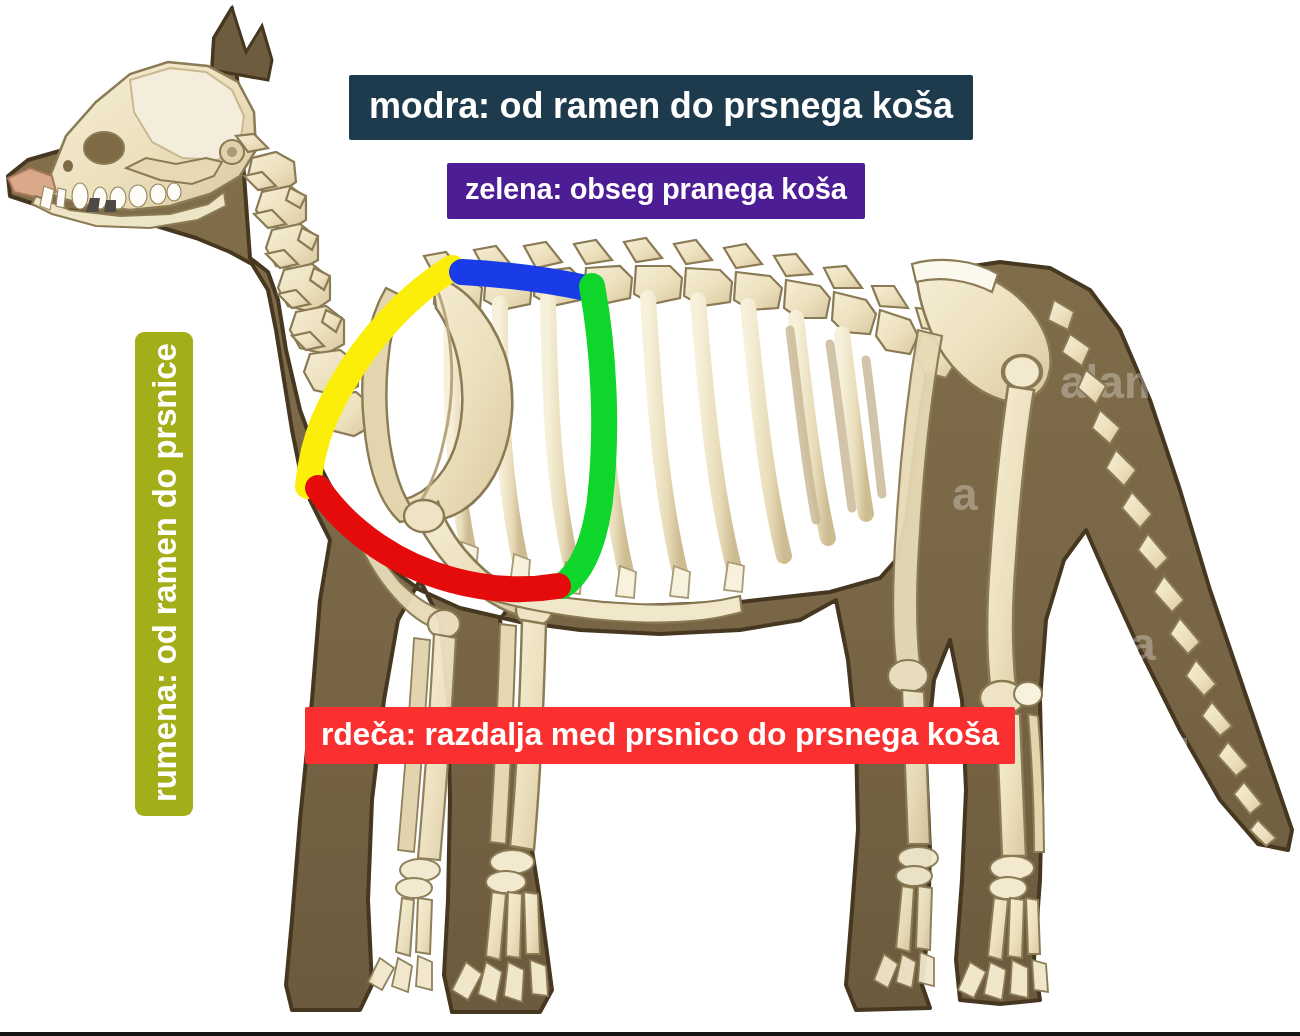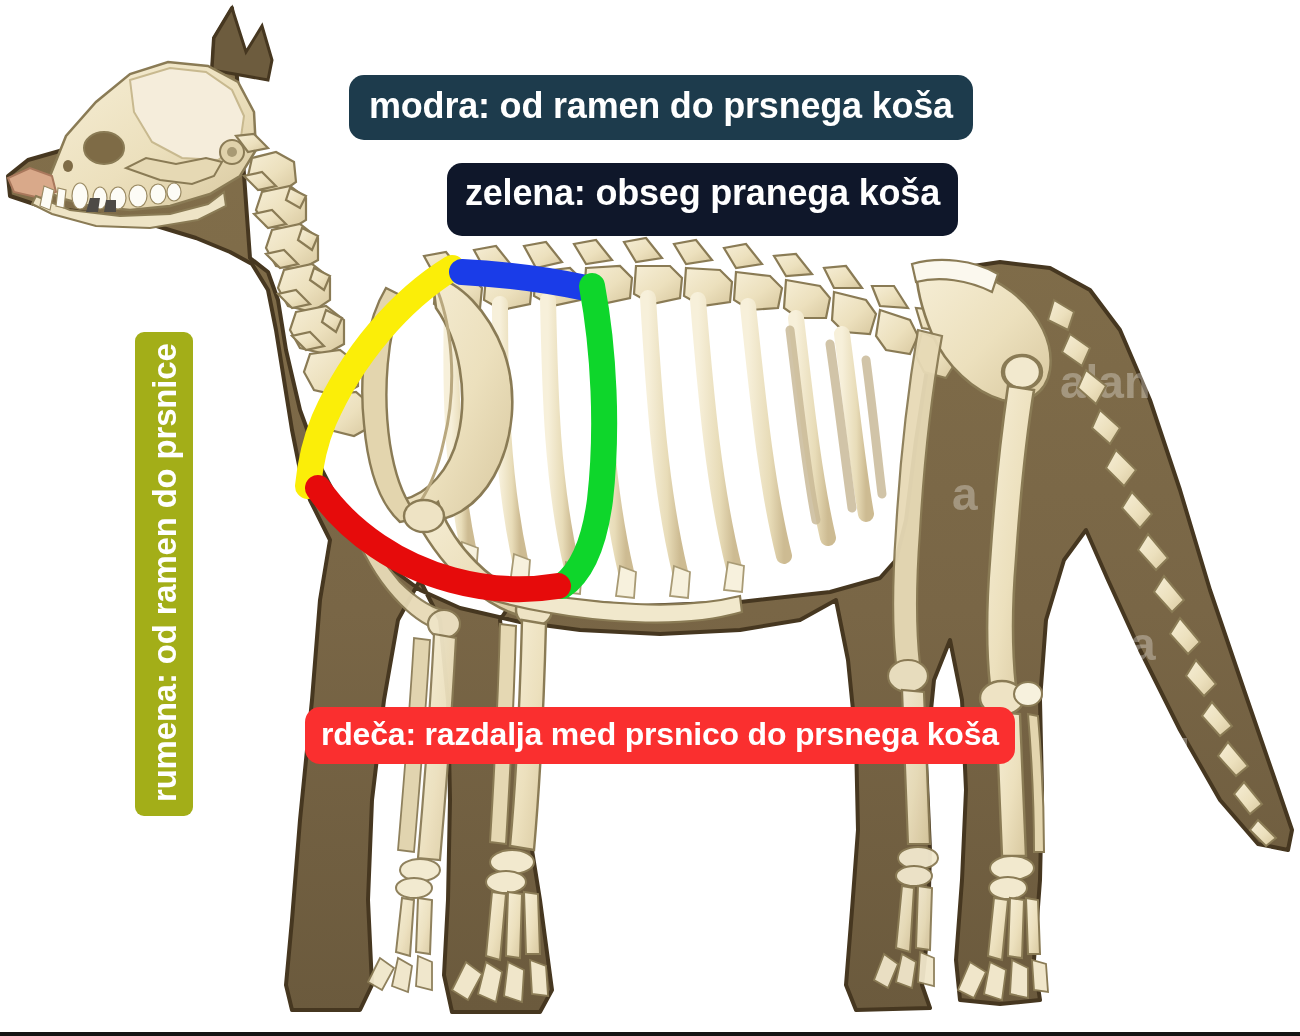--- a/index.html
+++ b/index.html
@@ -22,38 +22,38 @@
     left: 0;
     top: 0;
     width: 1300px;
     height: 1036px;
   }
   .label {
     position: absolute;
     color: #ffffff;
     font-weight: bold;
     white-space: nowrap;
-    border-radius: 15px;
+    border-radius: 2px;
     line-height: 1;
     letter-spacing: -0.2px;
     box-sizing: border-box;
   }
   #label-blue {
     left: 349px;
     top: 75px;
     padding: 13px 20px 16px 20px;
     font-size: 36px;
     background: #1d3b4c;
   }
   #label-green {
     left: 447px;
     top: 163px;
-    padding: 12px 18px 25px 18px;
-    font-size: 36px;
-    background: #0f172a;
+    padding: 12px 18px 15px 18px;
+    font-size: 29px;
+    background: #4c1d95;
   }
   #label-red {
     left: 305px;
     top: 707px;
     padding: 11px 16px 14px 16px;
     font-size: 32px;
     background: #fa2f2f;
   }
   #label-yellow {
     left: 135px;

